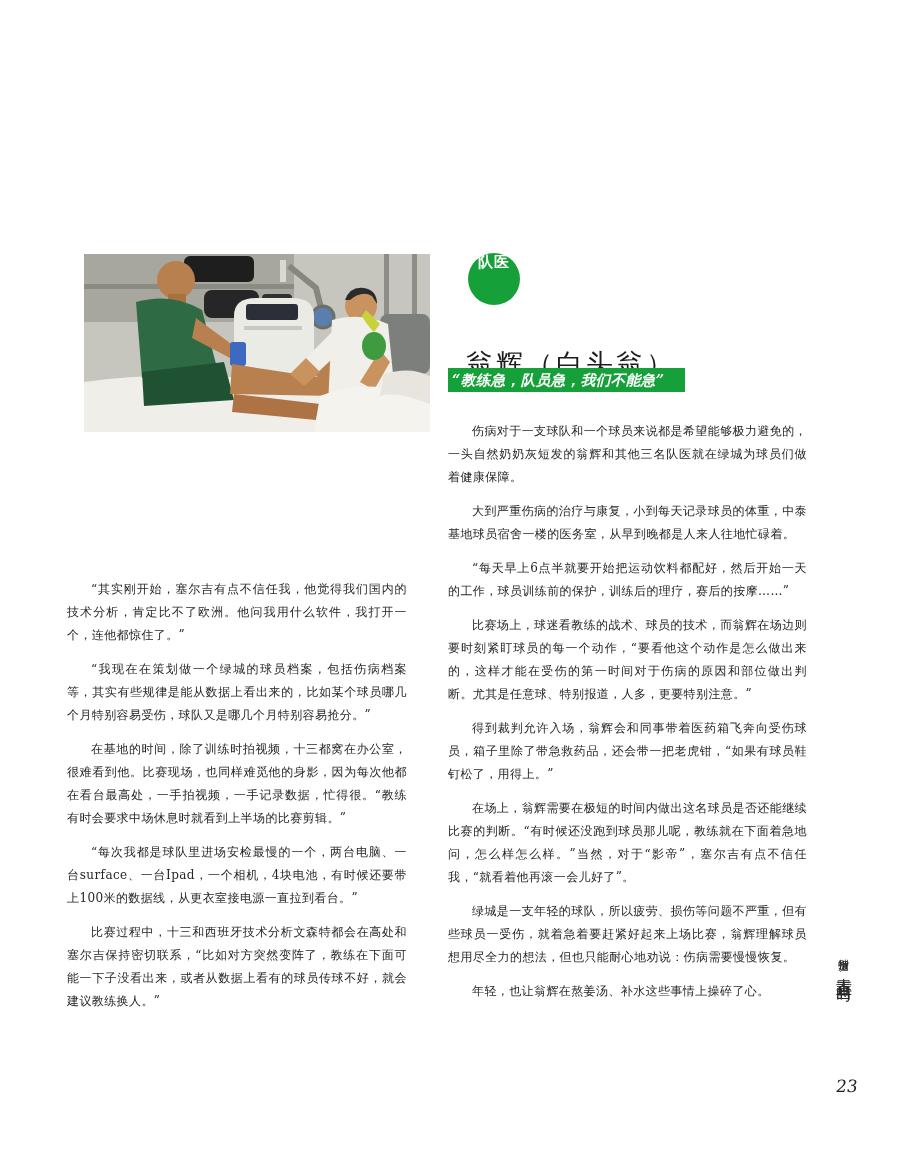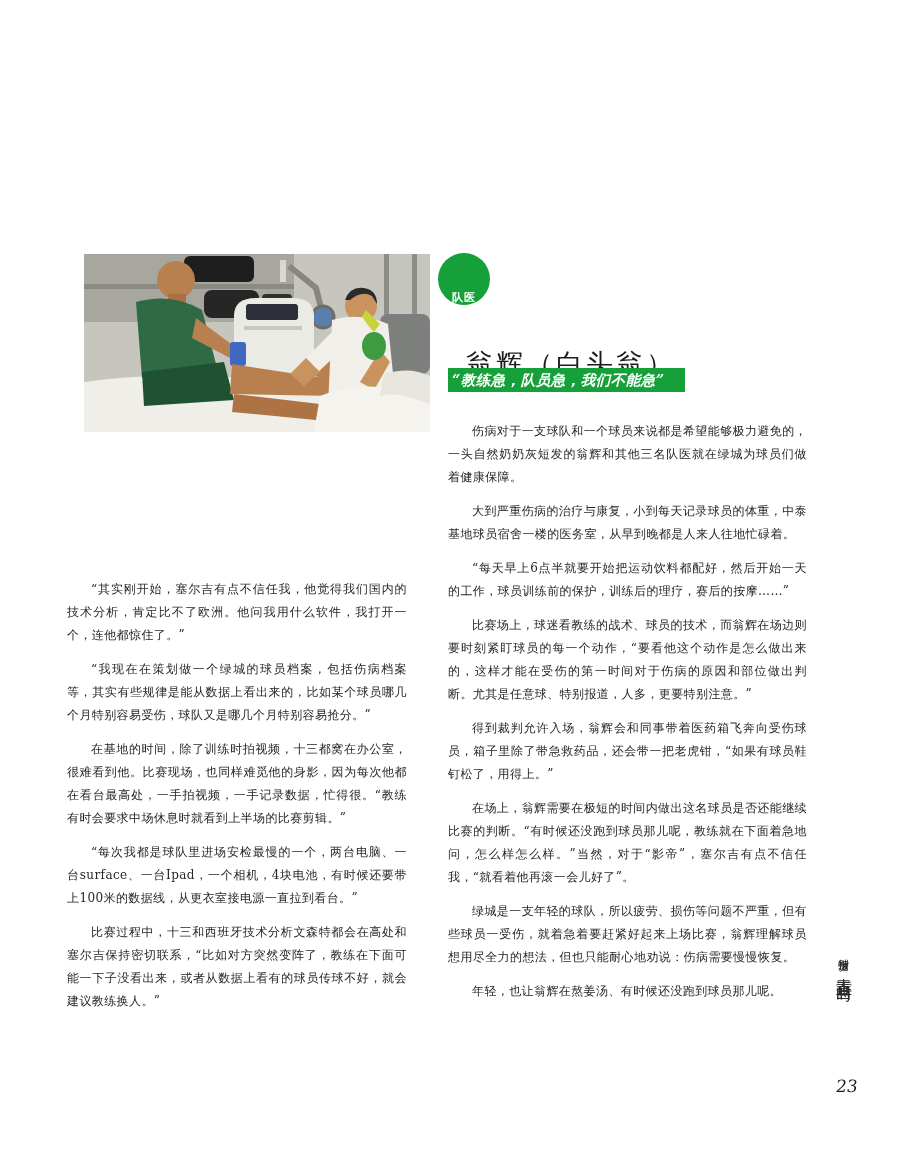--- a/index.html
+++ b/index.html
@@ -4,23 +4,23 @@
 <style>
   html,body{margin:0;padding:0;background:#ffffff;}
   #page{
     position:relative;width:899px;height:1150px;background:#ffffff;overflow:hidden;
     font-family:"DejaVu Serif","Liberation Serif",serif;color:#262626;
   }
   
   .photo{position:absolute;left:84px;top:254px;width:346px;height:178px;overflow:hidden;background:#c9c9c2;}
   
   .badge{
-    position:absolute;left:438px;top:253px;width:52px;height:52px;border-radius:50%;
-    background:#16a03a;color:#ffffff;display:flex;align-items:flex-end;justify-content:center;
-    font-size:11px;font-weight:bold;letter-spacing:1px;
+    position:absolute;left:468px;top:253px;width:52px;height:52px;border-radius:50%;
+    background:#16a03a;color:#ffffff;display:flex;align-items:flex-start;justify-content:center;
+    font-size:15px;font-weight:bold;letter-spacing:1px;
     font-family:"DejaVu Sans","Liberation Sans",sans-serif;
   }
   
   .title{
     position:absolute;left:450px;top:330px;width:380px;
     font-size:27px;letter-spacing:3px;color:#1c1c1c;font-weight:normal;margin:16px;
   }
   .quote-bar{
     position:absolute;left:448px;top:368px;width:237px;height:24px;
     background:#16a03a;color:#ffffff;font-size:14.5px;font-weight:bold;font-style:italic;
@@ -123,21 +123,21 @@
     </div>
 
   <div class="col col-right">
       <p>伤病对于一支球队和一个球员来说都是希望能够极力避免的，一头自然奶奶灰短发的翁辉和其他三名队医就在绿城为球员们做着健康保障。</p>
       <p>大到严重伤病的治疗与康复，小到每天记录球员的体重，中泰基地球员宿舍一楼的医务室，从早到晚都是人来人往地忙碌着。</p>
       <p>“每天早上6点半就要开始把运动饮料都配好，然后开始一天的工作，球员训练前的保护，训练后的理疗，赛后的按摩……”</p>
       <p>比赛场上，球迷看教练的战术、球员的技术，而翁辉在场边则要时刻紧盯球员的每一个动作，“要看他这个动作是怎么做出来的，这样才能在受伤的第一时间对于伤病的原因和部位做出判断。尤其是任意球、特别报道，人多，更要特别注意。”</p>
       <p>得到裁判允许入场，翁辉会和同事带着医药箱飞奔向受伤球员，箱子里除了带急救药品，还会带一把老虎钳，“如果有球员鞋钉松了，用得上。”</p>
       <p>在场上，翁辉需要在极短的时间内做出这名球员是否还能继续比赛的判断。“有时候还没跑到球员那儿呢，教练就在下面着急地问，怎么样怎么样。”当然，对于“影帝”，塞尔吉有点不信任我，“就看着他再滚一会儿好了”。</p>
       <p>绿城是一支年轻的球队，所以疲劳、损伤等问题不严重，但有些球员一受伤，就着急着要赶紧好起来上场比赛，翁辉理解球员想用尽全力的想法，但也只能耐心地劝说：伤病需要慢慢恢复。</p>
-      <p>年轻，也让翁辉在熬姜汤、有时候还没跑到球员那儿呢。</p>
+      <p>年轻，也让翁辉在熬姜汤、补水这些事情上操碎了心。</p>
     </div>
 
   <div class="sidebar">
     <span class="section">特别报道</span><span class="sep">／</span><span class="mag">青春正当时</span>
   </div>
 
   <div class="pagenum">23</div>
 
 </div>
 

